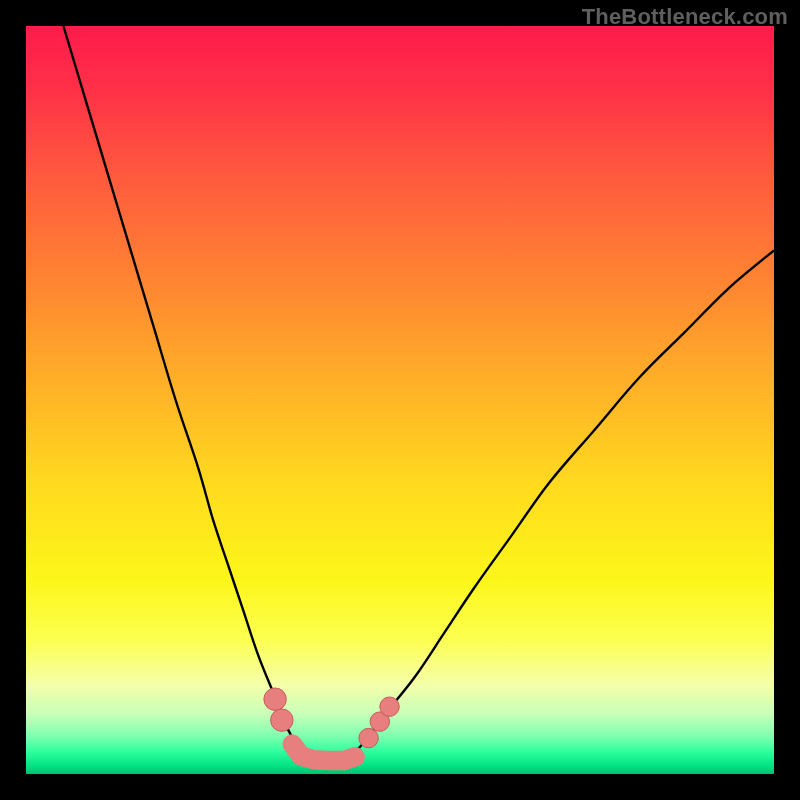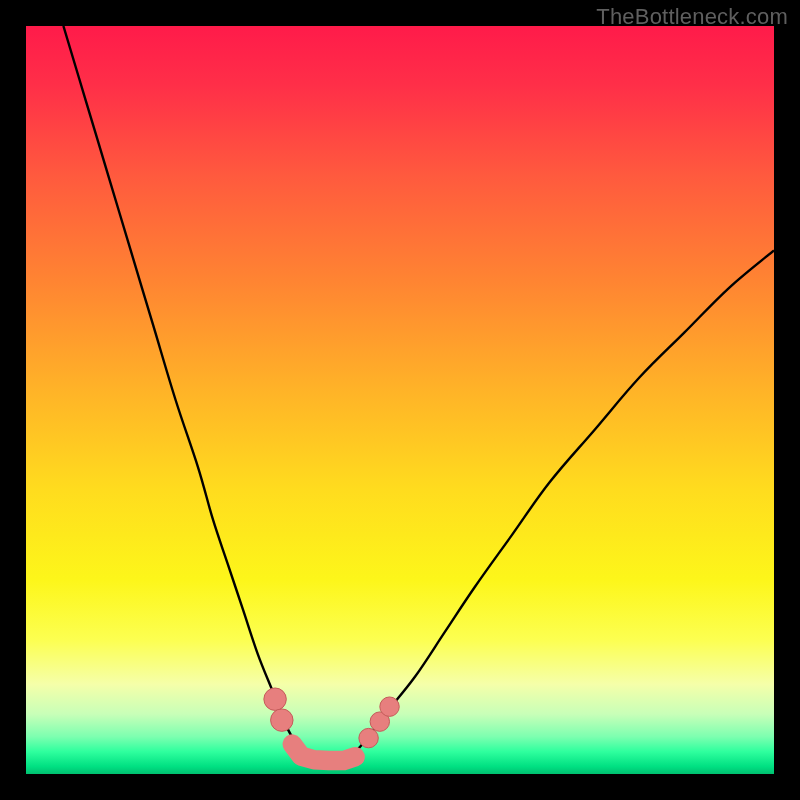--- a/index.html
+++ b/index.html
@@ -34,21 +34,21 @@
       #00c070 100%
     );
   }
   .watermark {
     position: absolute;
     top: 4px;
     right: 12px;
     color: #5f5f5f;
     font-size: 22px;
     letter-spacing: 0.2px;
-    font-weight: 400;
+    font-weight: 700;
     z-index: 5;
   }
   svg.plot {
     position: absolute;
     left: 0;
     top: 0;
     width: 748px;
     height: 748px;
   }
 </style>

